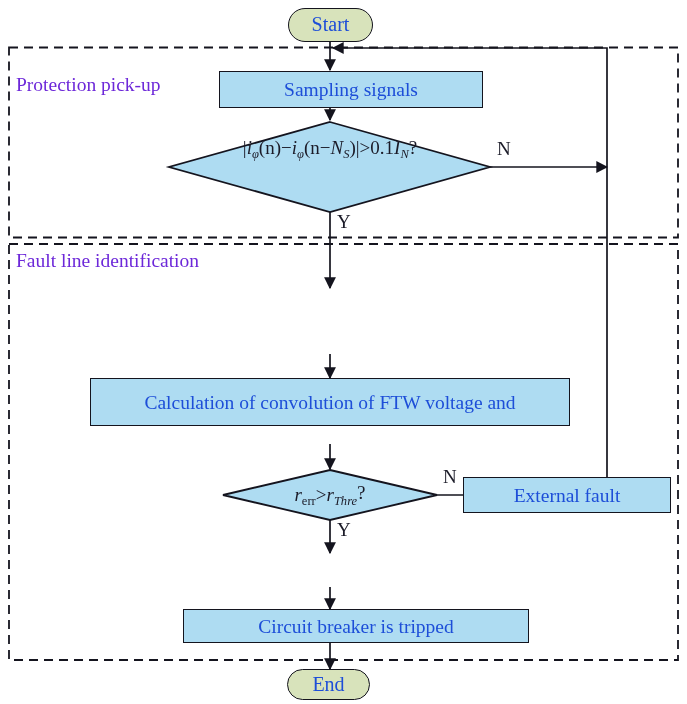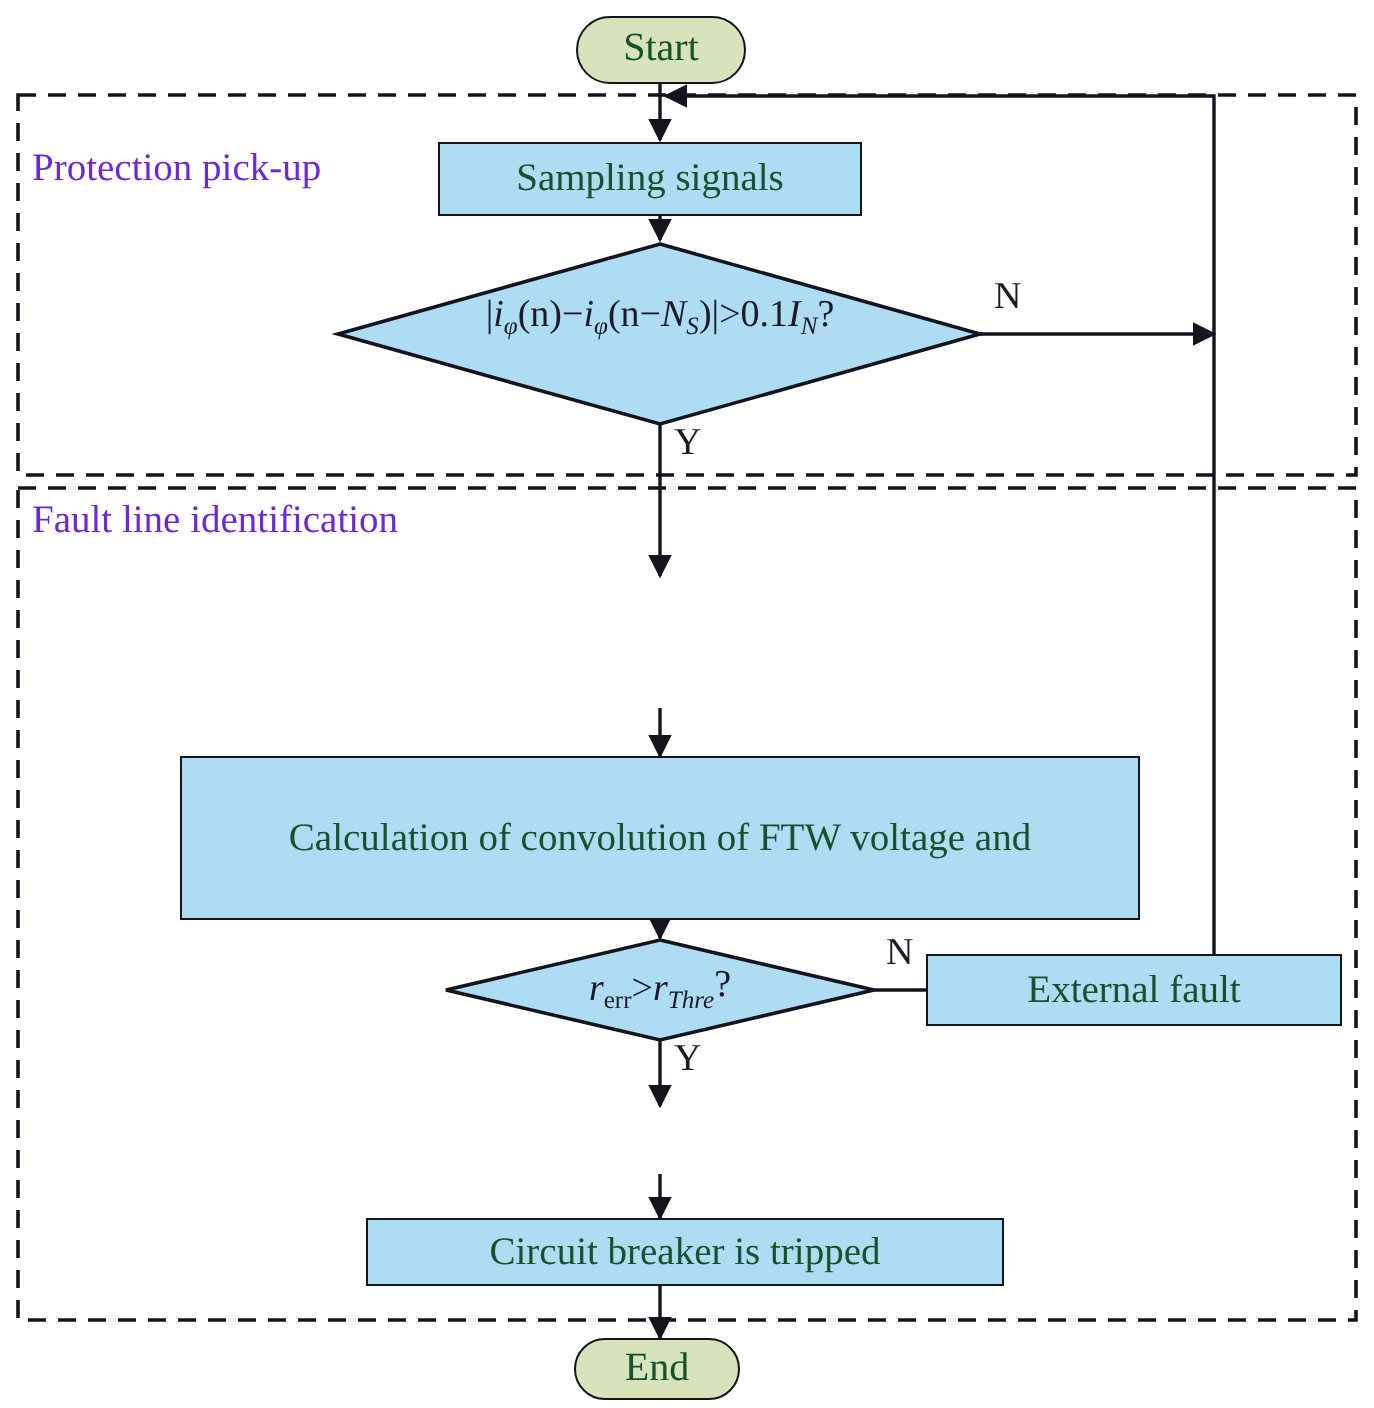--- a/index.html
+++ b/index.html
@@ -23,21 +23,21 @@
     height: 704px;
     pointer-events: none;
   }
   .node {
     position: absolute;
     box-sizing: border-box;
     display: flex;
     align-items: center;
     justify-content: center;
     text-align: center;
-    color: #14532d;
+    color: #1d4ed8;
     line-height: 1.18;
   }
   .proc {
     background: #aedcf2;
     border: 1.6px solid #14141e;
     font-size: 19.5px;
   }
   .proc.big { font-size: 19.5px; }
   .term {
     background: #d8e3bb;
@@ -119,47 +119,47 @@
   </svg>
 
   <div class="sec-label" style="left:16px; top:74px;">Protection pick-up</div>
 
   <div class="sec-label" style="left:16px; top:250px;">Fault line identification</div>
 
   <div class="node term" style="left:288px; top:8px; width:85px; height:34px;">
     <span>Start</span>
   </div>
 
-  <div class="node proc" style="left:219px; top:71px; width:212px; height:37px;">
+  <div class="node proc" style="left:219px; top:71px; width:264px; height:37px;">
     <span>Sampling signals</span>
   </div>
 
-  <div class="diamond-label" style="left:170px; top:142px; width:320px; height:34px;">
+  <div class="diamond-label" style="left:170px; top:132px; width:320px; height:34px;">
     <span class="nowrap">
       <span>|</span><span class="mi">i</span><span class="sub mi">φ</span><span>(n)</span><span>−</span><span class="mi">i</span><span class="sub mi">φ</span><span>(n</span><span>−</span><span class="mi">N</span><span class="sub mi">S</span><span>)</span><span>|</span><span>&gt;</span><span>0.1</span><span class="mi">I</span><span class="sub mi">N</span><span>?</span>
     </span>
   </div>
 
 
-  <div class="node proc big" style="left:90px; top:378px; width:480px; height:82px; flex-direction:column;gap:20px;">
+  <div class="node proc big" style="left:90px; top:378px; width:480px; height:48px; flex-direction:column;gap:20px;">
     <span>Calculation of convolution of FTW voltage and</span>
   </div>
 
   <div class="diamond-label" style="left:240px; top:479px; width:180px; height:32px;">
     <span class="nowrap">
       <span class="mi">r</span><span class="sub">err</span><span>&gt;</span><span class="mi">r</span><span class="sub mi">Thre</span><span class="sup-q">?</span>
     </span>
   </div>
 
   <div class="node proc" style="left:463px; top:477px; width:208px; height:36px;">
     <span>External fault</span>
   </div>
 
 
-  <div class="node proc" style="left:183px; top:609px; width:319px; height:34px;">
+  <div class="node proc" style="left:183px; top:609px; width:346px; height:34px;">
     <span>Circuit breaker is tripped</span>
   </div>
 
   <div class="node term" style="left:287px; top:669px; width:83px; height:31px;">
     <span>End</span>
   </div>
 
   <div class="edge-label" style="left:497px; top:138px;">N</div>
 
   <div class="edge-label" style="left:337px; top:211px;">Y</div>

